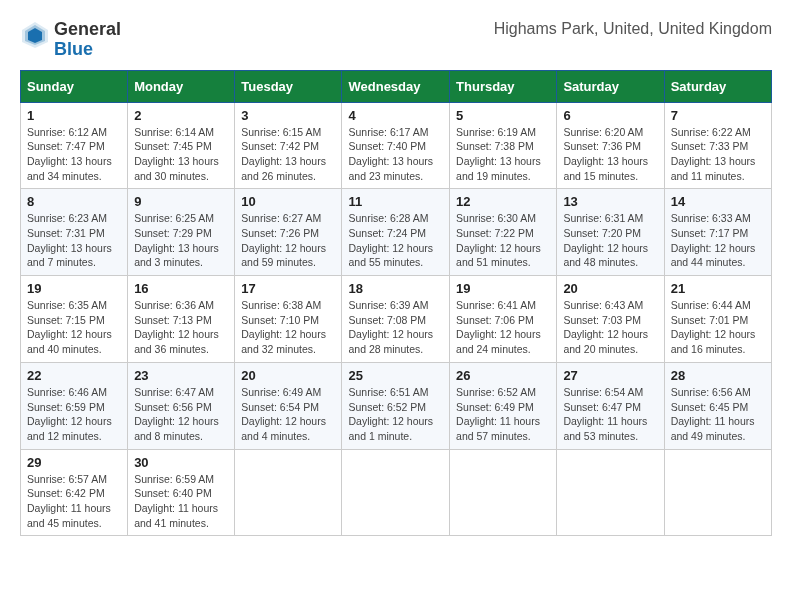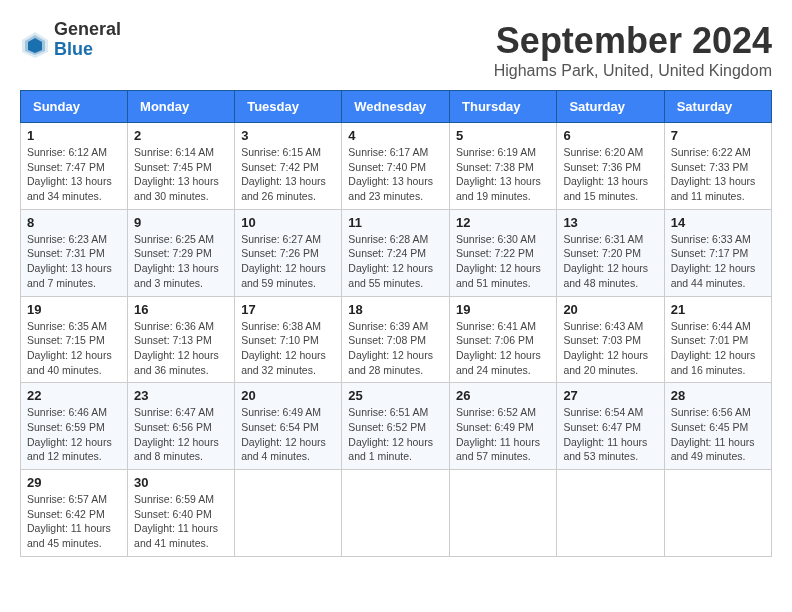--- a/index.html
+++ b/index.html
@@ -11,21 +11,21 @@
       padding: 20px;
     }
     .header {
       display: flex;
       align-items: flex-start;
       justify-content: space-between;
       margin-bottom: 10px;
     }
     .logo {
       display: flex;
-      align-items: flex-end;
+      align-items: flex-start;
       gap: 4px;
     }
     .logo-text {
       font-size: 18px;
       font-weight: bold;
       line-height: 1.1;
     }
     .logo-text .general { color: #333; }
     .logo-text .blue { color: #1a6faf; }
     .logo-icon {
@@ -44,23 +44,23 @@
       font-size: 16px;
       color: #555;
       font-weight: normal;
     }
     .calendar {
       width: 100%;
       border-collapse: collapse;
       font-size: 11px;
     }
     .calendar th {
-      background-color: #3b82f6;
+      background-color: #15803d;
       color: white;
-      padding: 8px 12px;
+      padding: 8px 6px;
       text-align: left;
       font-size: 13px;
       font-weight: bold;
       border: 1px solid #1a5a9a;
     }
     .calendar td {
       border: 1px solid #ccc;
       padding: 5px 6px;
       vertical-align: top;
       background: #fff;
@@ -94,21 +94,20 @@
       <polygon points="15,2 28,10 28,22 15,28 2,22 2,10" fill="#1a6faf" opacity="0.15"></polygon>
       <polygon points="15,5 25,11 25,21 15,25 5,21 5,11" fill="#1a6faf" opacity="0.3"></polygon>
       <polygon points="15,8 22,12 22,20 15,23 8,20 8,12" fill="#1a6faf"></polygon>
     </svg>
     <div class="logo-text">
       <span class="general">General</span><br>
       <span class="blue">Blue</span>
     </div>
   </div>
   <div class="title-section">
-    <div class="month-year">September 2024</div>
     <div class="location">Highams Park, United, United Kingdom</div>
   </div>
 </div>
 
 <table class="calendar">
   <thead>
     <tr>
     <th>Sunday</th>
         <th>Monday</th>
         <th>Tuesday</th>

